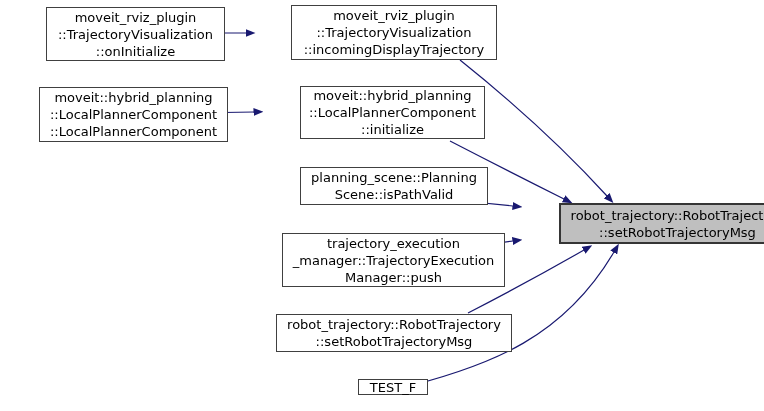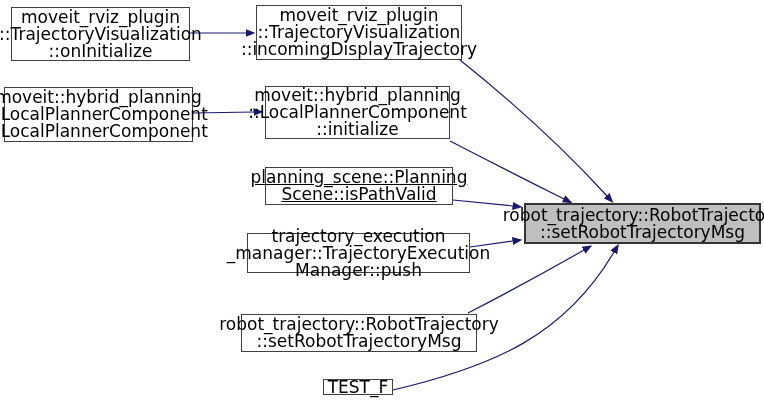--- a/index.html
+++ b/index.html
@@ -21,41 +21,42 @@
     top: 0;
     width: 764px;
     height: 411px;
   }
   .node {
     position: absolute;
     box-sizing: border-box;
     background: #ffffff;
     border: 1.3px solid #404040;
     color: #000000;
-    font-size: 17px;
+    font-size: 13px;
     line-height: 17px;
     text-align: center;
     white-space: pre-line;
     display: flex;
     align-items: center;
     justify-content: center;
     padding: 0 2px;
     cursor: pointer;
+    margin-left: 35px;
   }
   .node.focused {
     background: #bfbfbf;
     border: 2px solid #353535;
     cursor: default;
   }
   .n-oninit        { left: 11px;  top: 7px;   width: 179px; height: 54px; }
   .n-incoming      { left: 256px; top: 5px;   width: 206px; height: 55px; }
   .n-lpc-ctor      { left: 4px;   top: 87px;  width: 189px; height: 55px; }
   .n-lpc-init      { left: 265px; top: 86px;  width: 185px; height: 53px; }
-  .n-ispathvalid   { left: 265px; top: 167px; width: 188px; height: 38px; text-decoration: underline; }
-  .n-tem-push      { left: 247px; top: 233px; width: 223px; height: 40px; }
+  .n-ispathvalid   { left: 265px; top: 167px; width: 188px; height: 38px; }
+  .n-tem-push      { left: 247px; top: 233px; width: 223px; height: 54px; }
   .n-setmsg-caller { left: 241px; top: 314px; width: 236px; height: 38px; }
   .n-testf         { left: 323px; top: 379px; width: 70px;  height: 16px; }
   .n-target        { left: 524px; top: 203px; width: 237px; height: 41px; }
 </style>
 </head>
 <body>
 
 <div id="canvas">
 
   <svg id="edges" viewBox="0 0 764 411" xmlns="http://www.w3.org/2000/svg">

